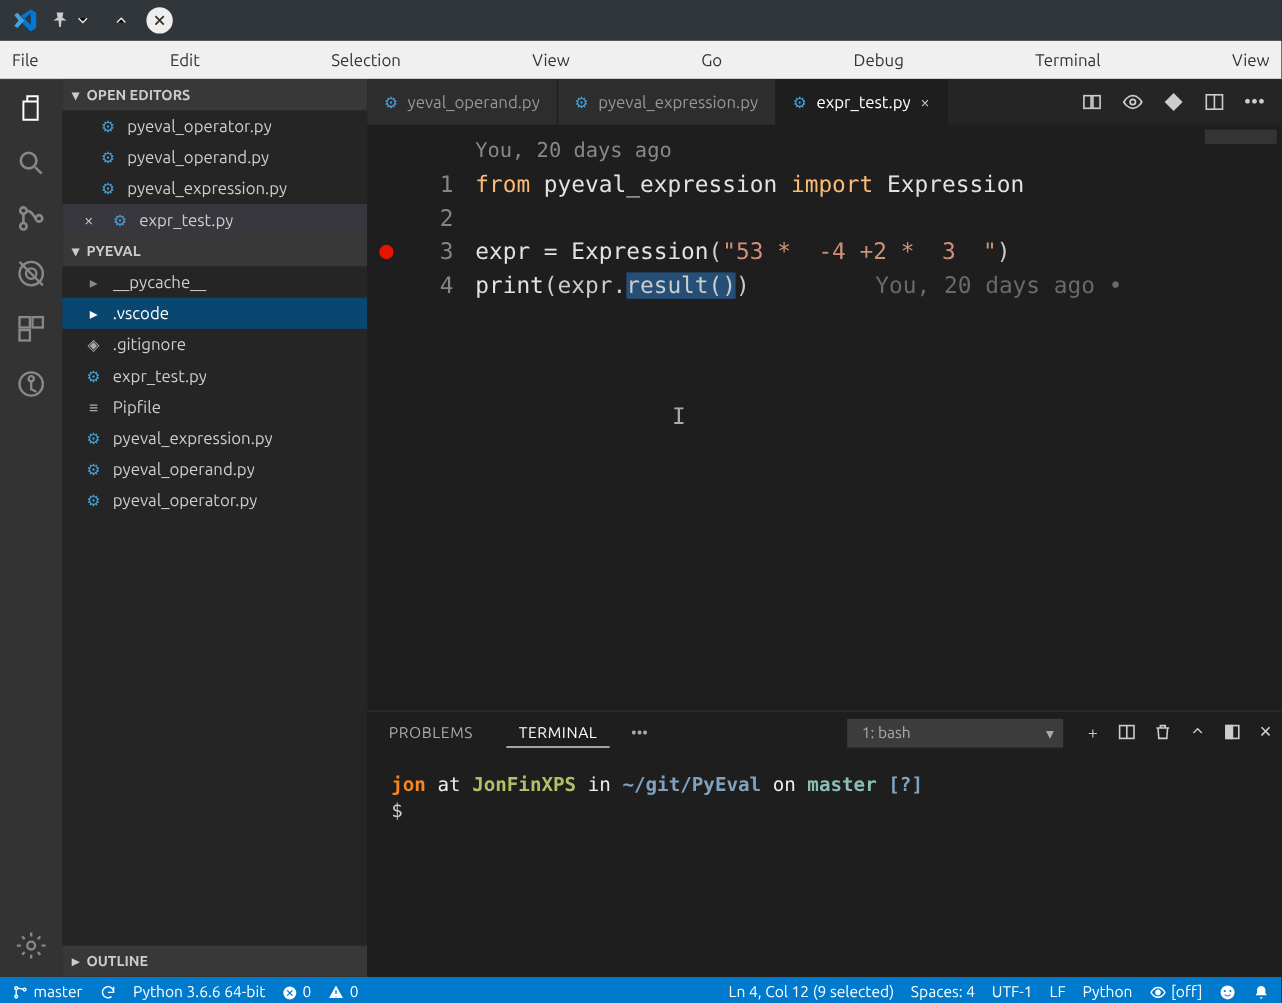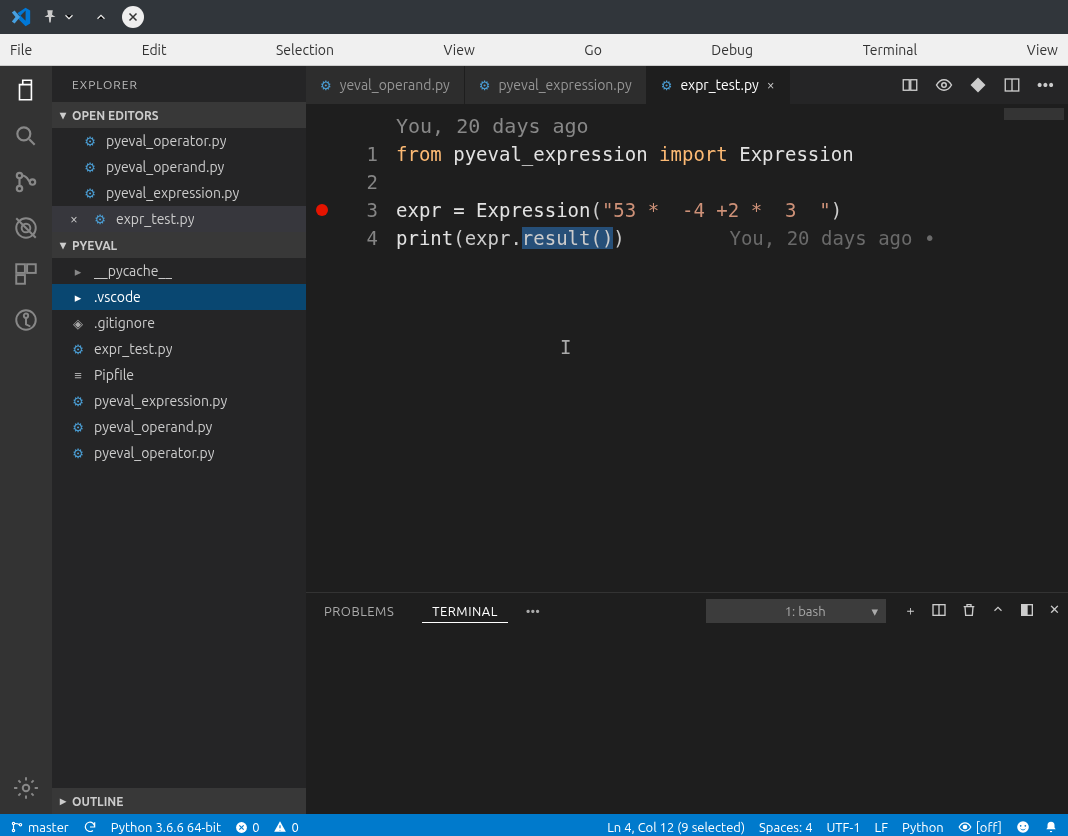--- a/index.html
+++ b/index.html
@@ -54,32 +54,32 @@
   .code { flex:1; display:flex; font-family:"Consolas","DejaVu Sans Mono",monospace; font-size:19px; position:relative; }
   .gutter { width:90px; text-align:right; padding:8px 18px 0 0; color:#858585; line-height:28px; position:relative; }
   .gutter .bp { position:absolute; left:10px; top:100px; width:12px; height:12px; border-radius:50%; background:#e51400; }
   .codelines { padding-top:8px; line-height:28px; white-space:pre; }
   .kw { color:#fdba74; }
   .cls { color:#e2e2e2; }
   .fn { color:#e2e2e2; }
   .str { color:#ce9178; }
   .blame { color:#6a6a6a;margin-left:36px; }
   .sel { background:#264f78; }
-  .gitlens-top { color:#888; font-size:20px; padding-left:0px; }
+  .gitlens-top { color:#888; font-size:17px; padding-left:0px; }
 
   .minimap { position:absolute; right:4px; top:4px; width:60px; height:12px; background:#555; opacity:.4; }
   .textcursor { position:absolute; left:254px; top:232px; color:#aaa; }
 
   
   .panel { height:222px; border-top:1px solid #333; background:#1e1e1e; display:flex; flex-direction:column; }
   .panel-header { height:36px; display:flex; align-items:center; padding:0 8px; gap:18px; color:#aaa; font-size:13px; }
   .panel-tab { padding:4px 10px; letter-spacing:0.5px; }
   .panel-tab.active { color:#fff; border-bottom:1px solid #fff; }
   .panel-header .flex { flex:1; }
-  .term-select { display:flex; align-items:center; background:#3c3c3c; padding:2px 8px 2px 12px; min-width:180px; justify-content:flex-end; height:24px;gap:46px; }
+  .term-select { display:flex; align-items:center; background:#3c3c3c; padding:2px 8px 2px 12px; min-width:180px; justify-content:space-between; height:24px;gap:46px; }
   .panel-icons { display:flex; gap:14px; color:#ccc; }
   .terminal-body { flex:1; padding:14px 20px; font-family:"DejaVu Sans Mono",monospace; font-size:16px; line-height:22px; }
   .t-user { color:#f5871f; font-weight:bold; }
   .t-at { color:#eee; }
   .t-host { color:#b5bd68; font-weight:bold; }
   .t-path { color:#81a2be; font-weight:bold; }
   .t-branch { color:#8abeb7; font-weight:bold; }
   .t-flag { color:#81a2be; font-weight:bold; }
 
   
@@ -183,21 +183,20 @@
     <div class="activity-spacer"></div>
     <div class="activity-icon activity-gear">
         <svg width="26" height="26" viewBox="0 0 24 24" fill="none" stroke="currentColor" stroke-width="1.8">
           <circle cx="12" cy="12" r="3"></circle>
           <path d="M12 2v3M12 19v3M4 12H1M23 12h-3M5 5l2 2M17 17l2 2M5 19l2-2M17 7l2-2"></path>
         </svg>
       </div>
   </div>
 
   <div class="sidepanel">
-    <div class="side-header">EXPLORER</div>
 
     <div class="section-head">
       <span>▾</span>
       <span>OPEN EDITORS</span>
     </div>
     <div class="tree-item indent1">
         <span class="fi">⚙</span>
         <span class="label">pyeval_operator.py</span>
       </div>
     <div class="tree-item indent1">
@@ -347,20 +346,26 @@
             </span>
           <span>
               <svg width="16" height="16" viewBox="0 0 24 24" fill="none" stroke="currentColor" stroke-width="2">
                 <rect x="4" y="4" width="16" height="16"></rect>
                 <rect x="4" y="4" width="8" height="16" fill="currentColor"></rect>
               </svg>
             </span>
           <span>✕</span>
         </div>
       </div>
+      <div class="terminal-body">
+        <div>
+          <span class="t-user">jon</span><span class="t-at"> at </span><span class="t-host">JonFinXPS</span><span class="t-at"> in </span><span class="t-path">~/git/PyEval</span><span class="t-at"> on </span><span class="t-branch">master </span><span class="t-flag">[?]</span>
+        </div>
+        <div><span>$</span></div>
+      </div>
     </div>
   </div>
 </div>
 
 <div class="statusbar">
   <div class="sbitem">
       <svg width="14" height="14" viewBox="0 0 24 24" fill="none" stroke="currentColor" stroke-width="2">
         <circle cx="6" cy="6" r="2"></circle>
         <circle cx="6" cy="18" r="2"></circle>
         <circle cx="18" cy="8" r="2"></circle>

